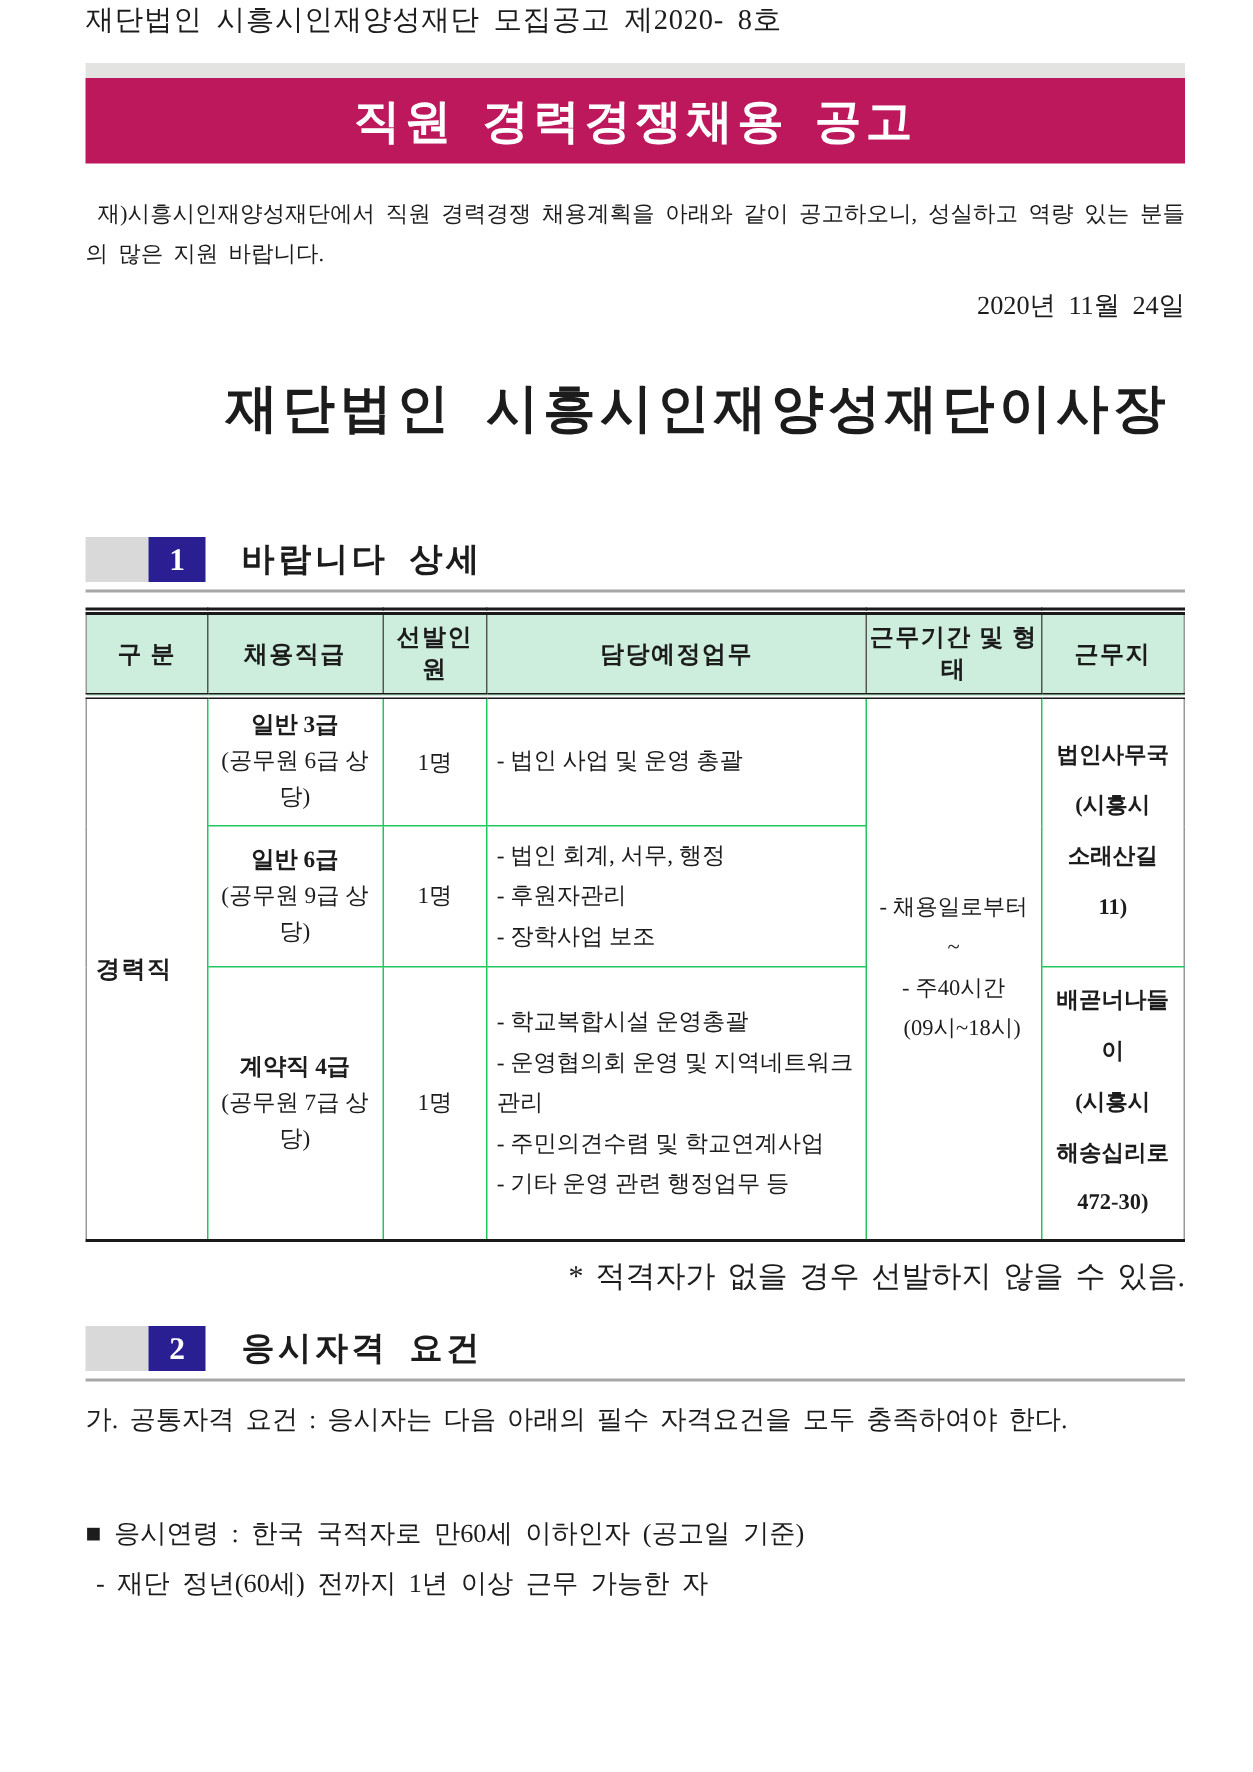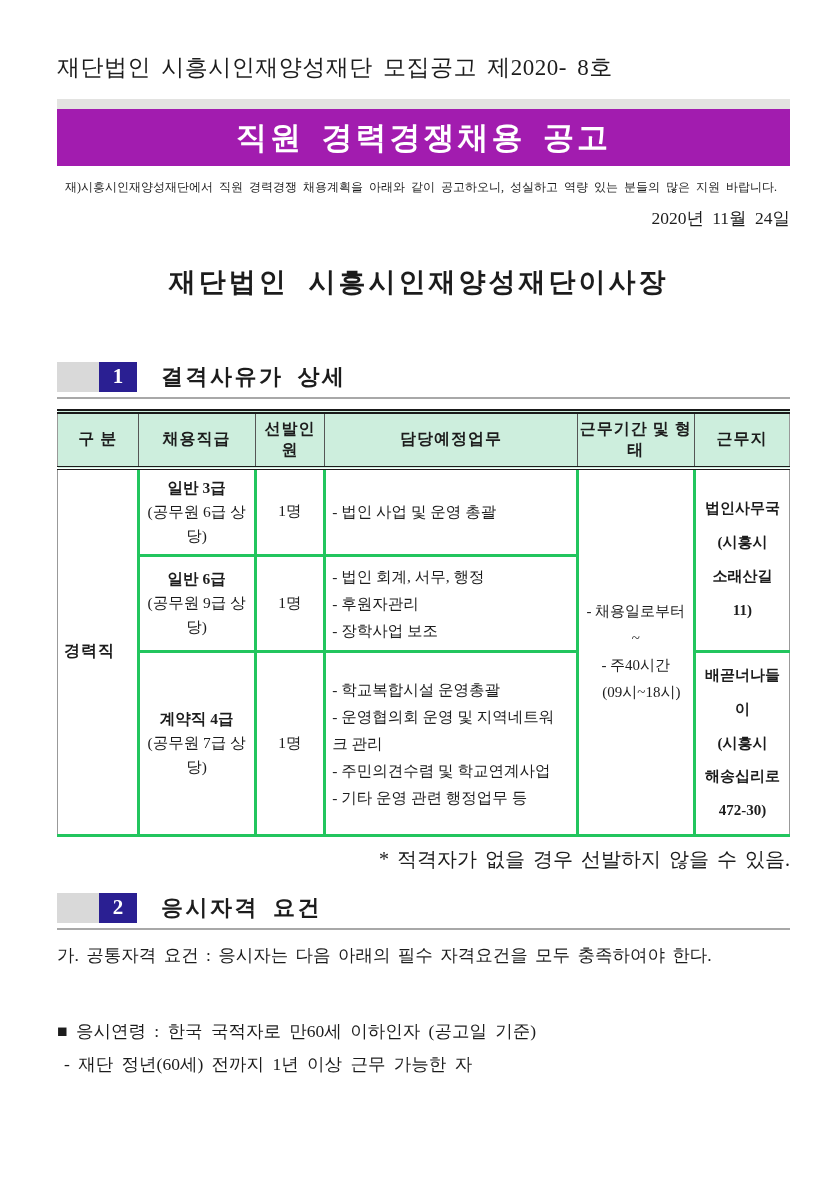--- a/index.html
+++ b/index.html
@@ -7,38 +7,38 @@
   body {
     width: 835px; height: 1181px;
     font-family: "Liberation Serif", "DejaVu Serif", serif;
     color: #1c1c1c;
     position: relative;
     overflow: hidden;
   }
   .content { margin-left: 57px; width: 733px; }
 
   
-  .doc-number { padding-top: 52px; font-size: 23px; letter-spacing: 0.5px; word-spacing: 4px; }
+  .doc-number { font-size: 19px; letter-spacing: 0.5px; word-spacing: 4px; }
 
   
   .gray-strip { margin-top: 16px; height: 10px; background: #e3e3e1; }
   .banner {
-    height: 57px; background: #a21caf;
+    height: 57px; background: #be185d;
     display: flex; align-items: center; justify-content: center;
   }
   .banner-text {
     color: #ffffff; font-weight: bold; font-size: 31px; letter-spacing: 3px;
     word-spacing: 6px;
     font-family: "Liberation Sans", "DejaVu Sans", sans-serif;
   }
 
   
-  .intro { margin-top: 11px; font-size: 12px; line-height: 1.8; text-align: justify; text-indent: 8px; word-spacing: 3px; }
+  .intro { margin-top: 21px; font-size: 15px; line-height: 1.8; text-align: justify; text-indent: 8px; word-spacing: 3px; }
   .date-line { margin-top: 7px; text-align: right; font-size: 17.5px; word-spacing: 4px; }
-  .signature { margin-top: 34px; text-align: center; padding-right: 10px; font-size: 27px; font-weight: bold; letter-spacing: 3px; word-spacing: 10px; }
+  .signature { margin-top: 34px; text-align: right; padding-right: 10px; font-size: 35px; font-weight: bold; letter-spacing: 3px; word-spacing: 10px; }
 
   
   .section-header { display: flex; align-items: center; border-bottom: 2px solid #a8a8a8; padding-bottom: 5px; }
   .sh-gray { width: 42px; height: 30px; background: #d9d9d9; }
   .sh-badge {
     width: 38px; height: 30px; background: #2a1f92; color: #fff;
     display: flex; align-items: center; justify-content: center;
     font-size: 21px; font-weight: bold;
   }
   .sh-title { margin-left: 24px; font-size: 22px; font-weight: bold; letter-spacing: 2.5px; word-spacing: 6px; }
@@ -54,21 +54,21 @@
     font-size: 15.5px;
   }
   table.jobs th {
     background: #cdeedd;
     border: 1px solid #555;
     border-top: none;
     border-bottom: 4px double #1a1a1a;
     font-size: 16px; font-weight: bold;
     padding: 5px 2px; letter-spacing: 1px;
   }
-  table.jobs td { border: 3px solid #22c55e; padding: 6px 6px; vertical-align: middle; }
+  table.jobs td { border: 1px solid #22c55e; padding: 6px 6px; vertical-align: middle; }
   table.jobs th:first-child, table.jobs td.first { border-left: 1px solid #999; }
   table.jobs th:last-child, table.jobs td.last { border-right: 1px solid #999; }
   td.gubun { font-weight: bold; font-size: 16px; letter-spacing: 1px; }
   td.rank-cell { text-align: center; line-height: 1.55; }
   .rank-main { font-weight: bold; }
   td.count { text-align: center; }
   td.duties { text-align: left; white-space: pre-line; line-height: 1.75; padding-left: 10px; }
   td.period { text-align: center; white-space: pre-wrap; line-height: 1.8; padding-left: 8px; font-size: 15px; }
   td.place { text-align: center; white-space: pre-line; line-height: 2.25; font-size: 15px; font-weight: bold; }
   tr.r1 { height: 66px; }
@@ -95,21 +95,21 @@
     <span class="banner-text">직원 경력경쟁채용 공고</span>
   </div>
 
   <div class="intro">재)시흥시인재양성재단에서 직원 경력경쟁 채용계획을 아래와 같이 공고하오니, 성실하고 역량 있는 분들의 많은 지원 바랍니다.</div>
   <div class="date-line">2020년 11월 24일</div>
   <div class="signature">재단법인  시흥시인재양성재단이사장</div>
 
   <div class="section-header section-1">
     <span class="sh-gray"></span>
     <span class="sh-badge">1</span>
-    <span class="sh-title">결격사유가 상세</span>
+    <span class="sh-title">바랍니다 상세</span>
   </div>
 
   <table class="jobs">
     <thead>
       <tr>
         <th style="width:11%">구 분</th>
         <th style="width:16%">채용직급</th>
         <th style="width:9.5%">선발인원</th>
         <th style="width:34.5%">담당예정업무</th>
         <th style="width:16%">근무기간 및 형태</th>

